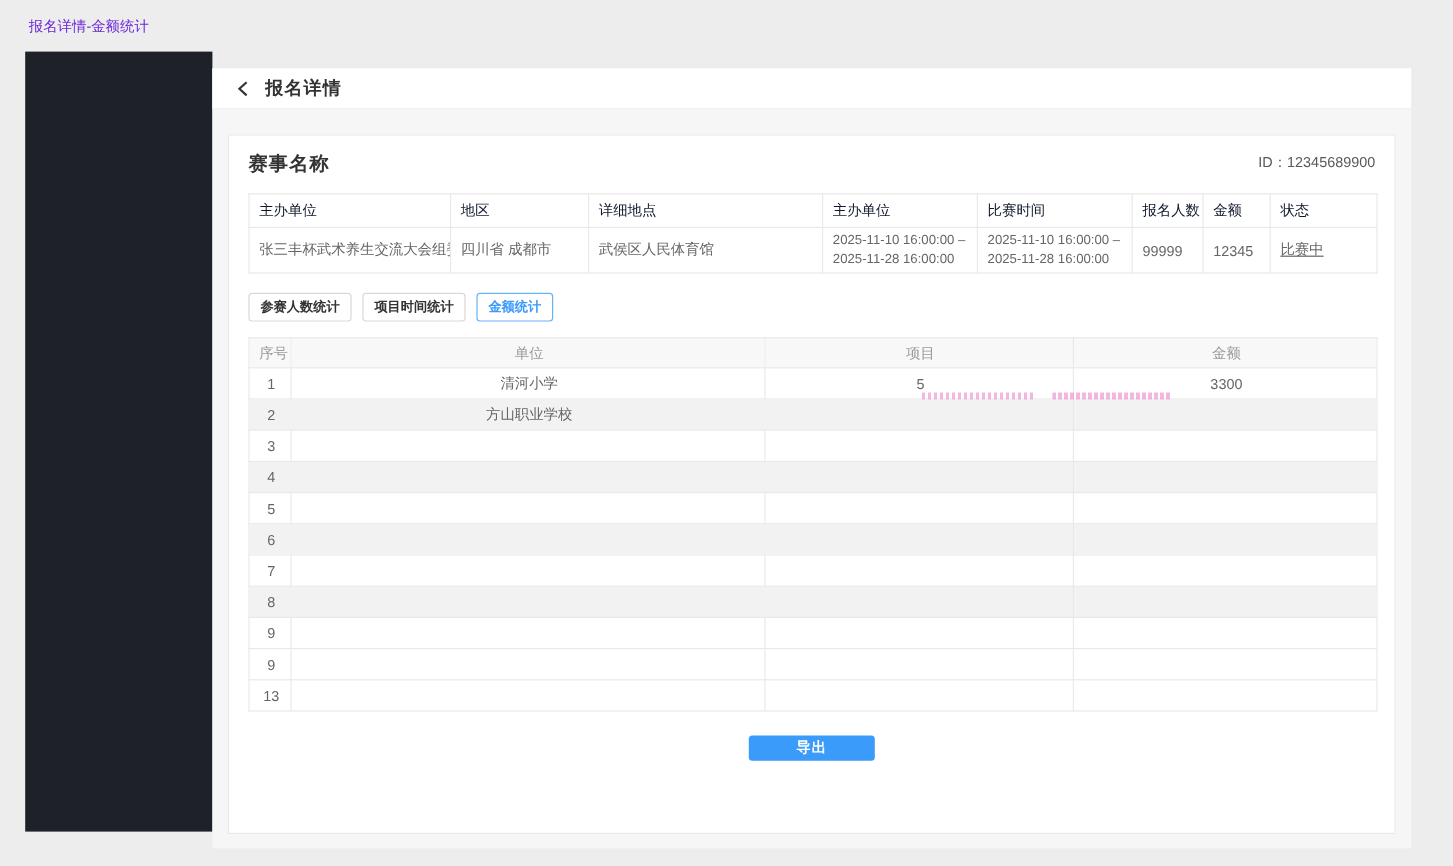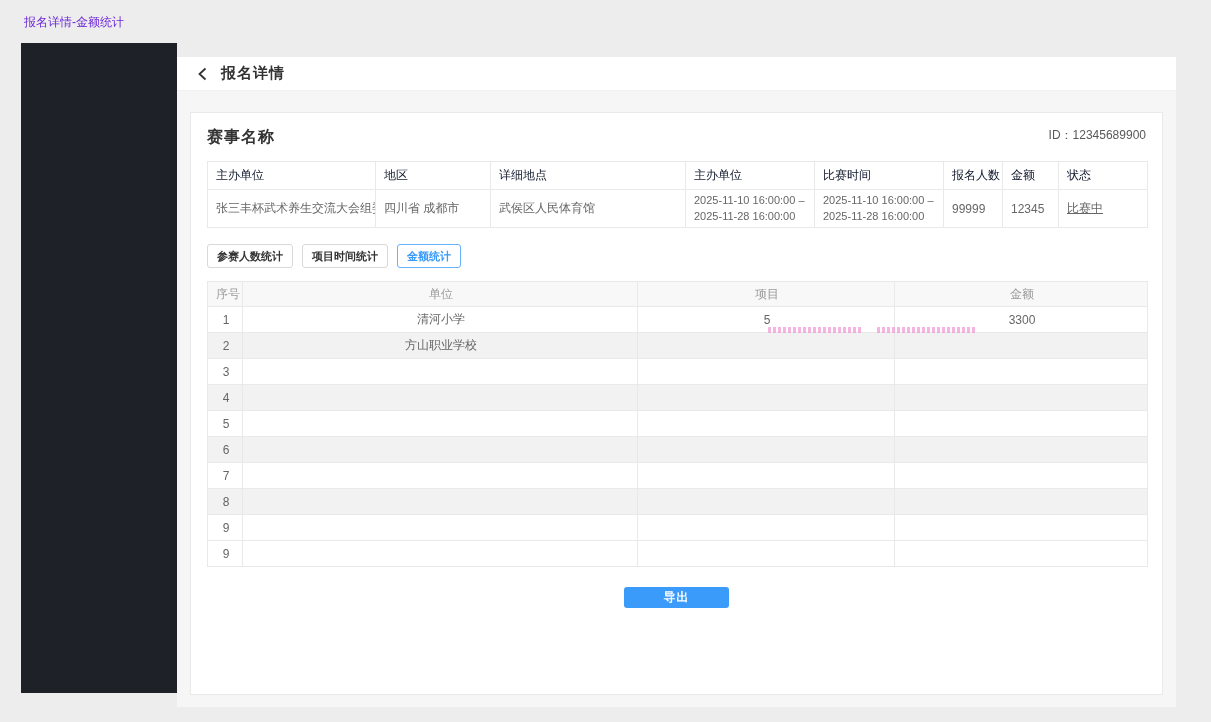--- a/index.html
+++ b/index.html
@@ -220,20 +220,26 @@
                   <td></td>
                   <td></td>
                   <td></td>
                 </tr>
                 <tr>
                   <td>9</td>
                   <td></td>
                   <td></td>
                   <td></td>
                 </tr>
+                <tr>
+                  <td>13</td>
+                  <td></td>
+                  <td></td>
+                  <td></td>
+                </tr>
               </tbody>
           </table>
           <div class="pink-note">
               <i></i>
               <i></i>
             </div>
         </div>
 
         <div class="export-row">
           <button class="export-btn">导出</button>

